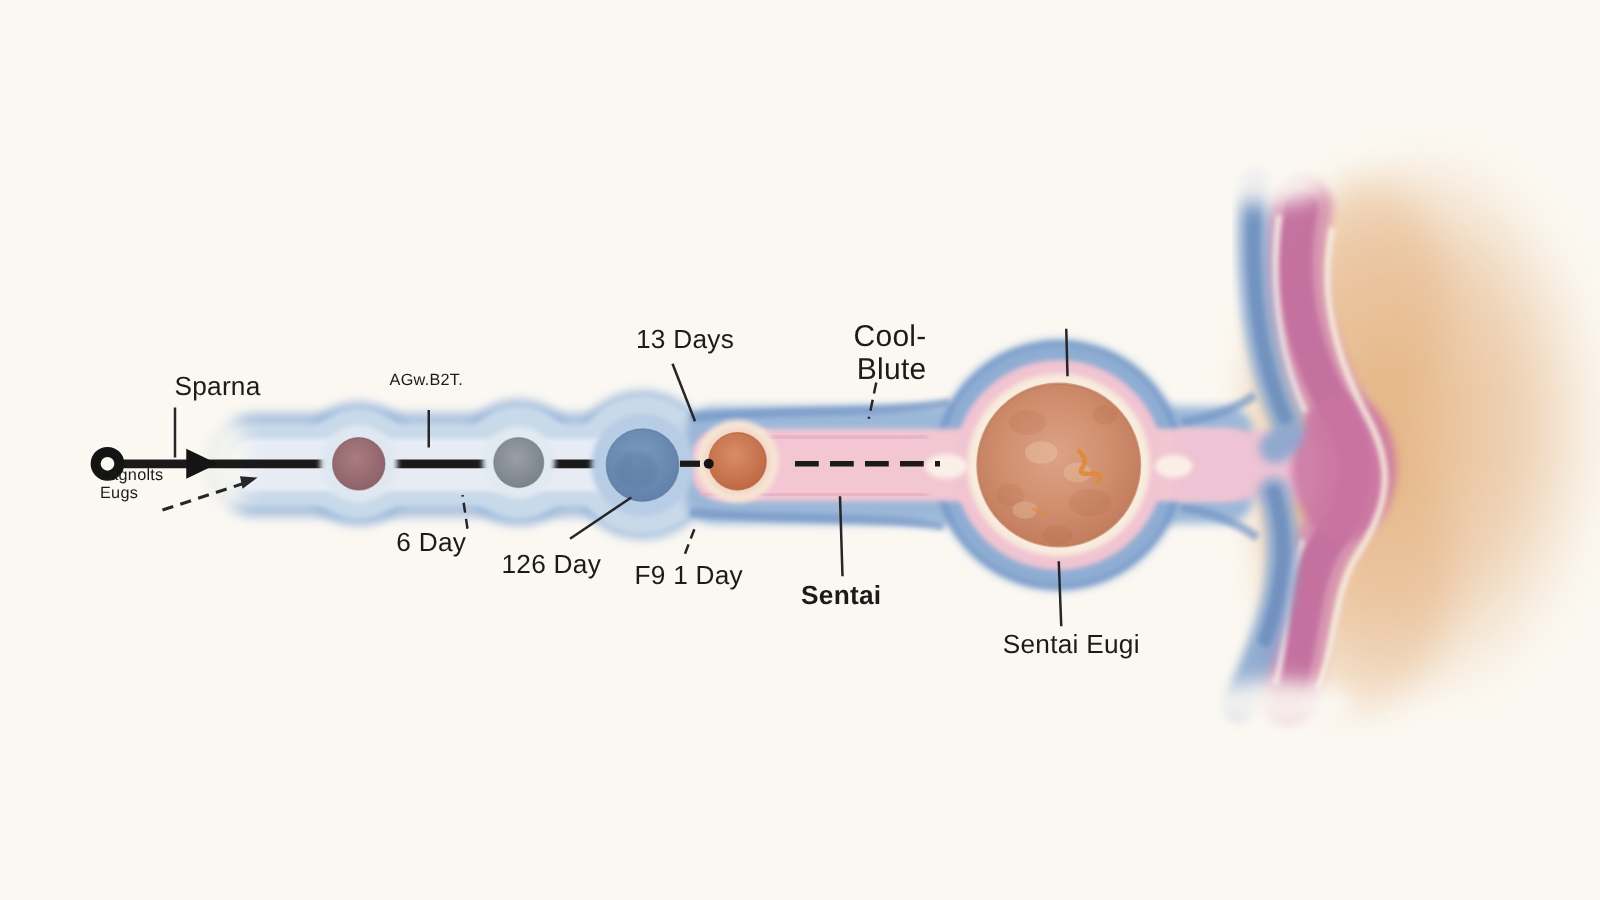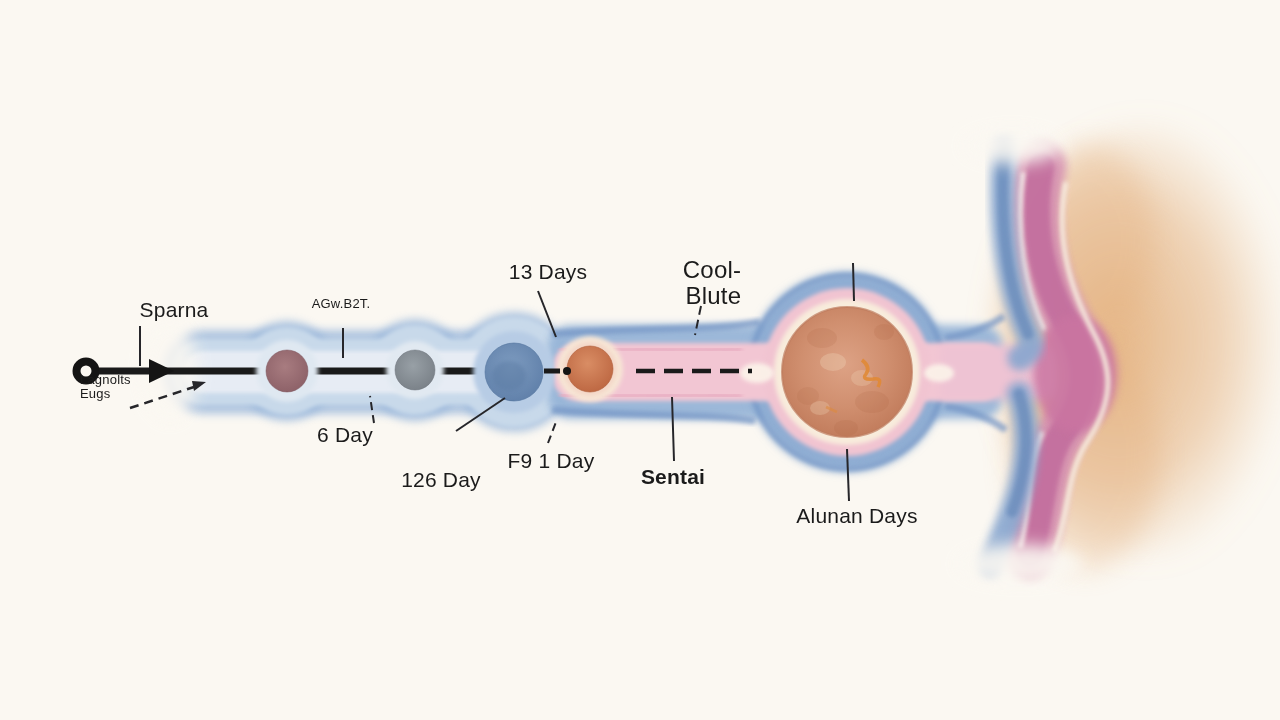--- a/index.html
+++ b/index.html
@@ -179,18 +179,18 @@
 <div class="lbl center" style="left:548px;top:261px;">13 Days</div>
 <div class="lbl center" style="left:712px;top:257px;font-size:24px;">
   <span style="display:block;">Cool-</span>
   <span style="display:block;text-align:right;">Blute</span>
 </div>
 <div class="lbl small" style="left:80px;top:373px;">
   <span style="display:block;">Lagnolts</span>
   <span style="display:block;">Eugs</span>
 </div>
 <div class="lbl center" style="left:345px;top:424px;">6 Day</div>
-<div class="lbl center" style="left:441px;top:441px;margin-top:28px;">126 Day</div>
+<div class="lbl center" style="left:441px;top:441px;">126 Day</div>
 <div class="lbl center" style="left:551px;top:450px;">F9 1 Day</div>
 <div class="lbl center" style="left:673px;top:466px;font-weight:bold;">Sentai</div>
-<div class="lbl center" style="left:857px;top:505px;">Alunan Days</div>
+<div class="lbl center" style="left:857px;top:505px;">Sentai Eugi</div>
 
 </div>
 
 </body></html>

